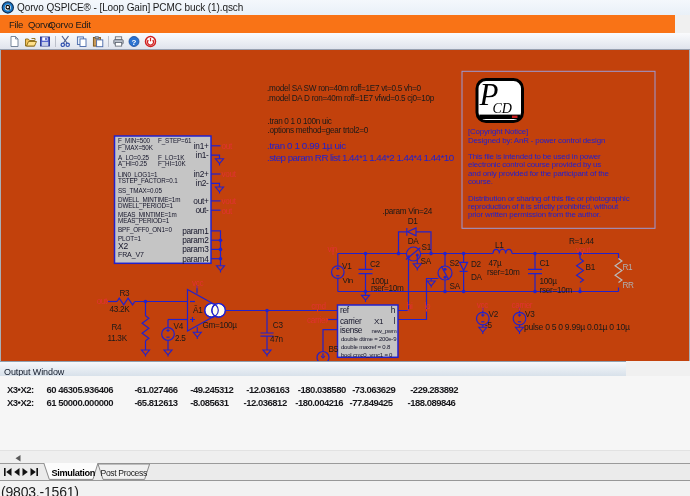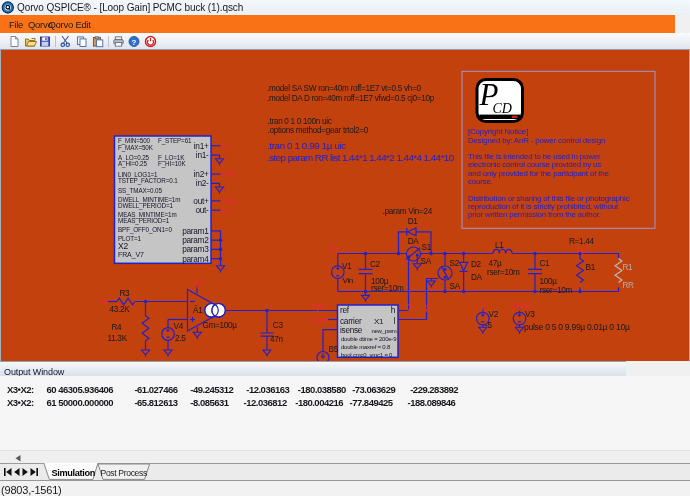--- a/index.html
+++ b/index.html
@@ -10,21 +10,21 @@
 #menu span{position:absolute;top:3.5px;font-size:9.5px;color:#1a1a1a;letter-spacing:-0.3px;}
 #toolbar{position:absolute;left:0;top:33px;width:690px;height:17px;background:linear-gradient(#FAFBFD,#E0E4ED);border-bottom:1px solid #98A0B0;box-sizing:border-box;}
 #canvas{position:absolute;left:0;top:50px;width:690px;height:311px;background:#c2410c;border-left:1px solid #A8AEB8;border-right:1px solid #A8AEB8;box-sizing:border-box;overflow:hidden;}
 #outhdr{position:absolute;left:0;top:361px;width:626px;height:15.5px;background:linear-gradient(#F5F8FB,#D8E1EA);border-top:1px solid #8FA0B0;border-bottom:1px solid #B6C2CE;box-sizing:border-box;font-size:9px;letter-spacing:-0.1px;color:#101828;}
 #outhdr span{position:absolute;left:4px;top:4.5px;}
 #outbody{position:absolute;left:0;top:376px;width:690px;height:74px;background:#F6F6F6;}
 #outbody pre{margin:0;font-family:Liberation Sans, sans-serif;font-size:9.5px;letter-spacing:-0.5px;font-weight:bold;color:#18181c;line-height:12.5px;position:absolute;left:7px;top:8px;}
 #total{position:absolute;left:4px;top:44.5px;font-family:"Liberation Mono",monospace;font-size:15px;font-weight:bold;color:#18181c;margin-top:43px;}
 #scroll{position:absolute;left:0;top:450px;width:690px;height:13px;background:#EFEFEF;border-top:1px solid #E2E2E2;box-sizing:border-box;}
 #tabs{position:absolute;left:0;top:463px;width:690px;height:18px;background:#EBEBEB;border-bottom:1px solid #989898;box-sizing:border-box;padding-left:9px;}
-#status{position:absolute;left:0;top:481px;width:690px;height:15px;background:#F2F2F2;font-size:11px;letter-spacing:-0.2px;color:#1a1a1a;}
+#status{position:absolute;left:0;top:481px;width:690px;height:15px;background:#F2F2F2;font-size:14px;letter-spacing:-0.2px;color:#1a1a1a;}
 #status span{position:absolute;left:1px;top:2.5px;}
 </style>
 </head>
 <body>
 <div id="title">
  <svg width="16" height="15" style="position:absolute;left:0;top:0">
   <circle cx="7.8" cy="7.5" r="5.6" fill="#1878C8"></circle>
   <circle cx="7.8" cy="7.5" r="5.6" fill="none" stroke="#0C2A50" stroke-width="1.1"></circle>
   <circle cx="7.8" cy="7.5" r="3" fill="#fff"></circle>
   <circle cx="7.8" cy="7.2" r="1.8" fill="none" stroke="#111" stroke-width="1.3"></circle>

